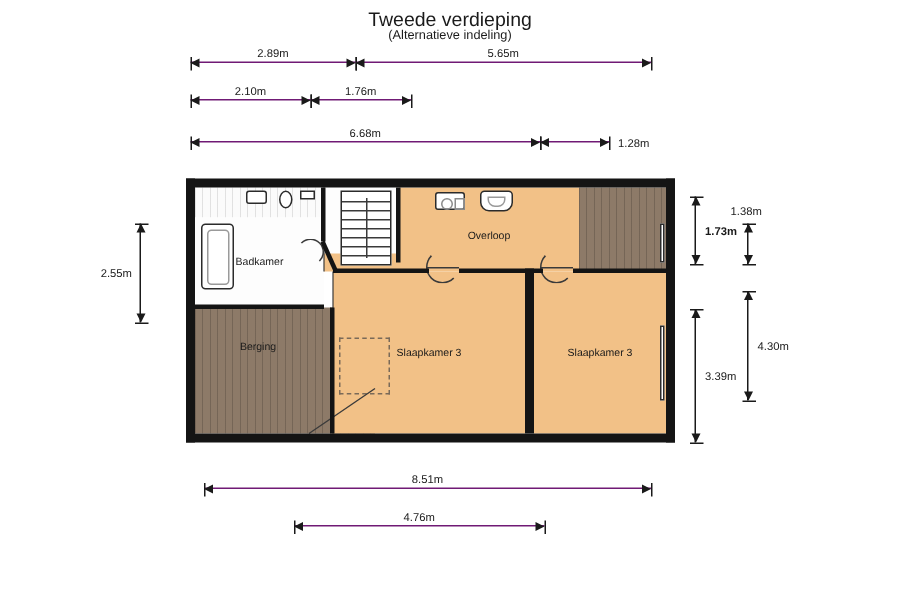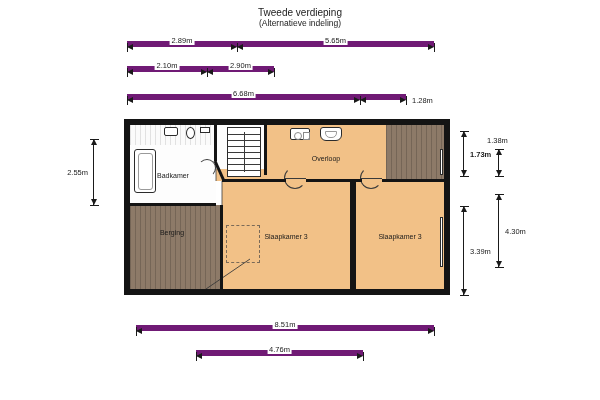--- a/index.html
+++ b/index.html
@@ -23,21 +23,21 @@
 
   
   .title-block {
     position: absolute;
     top: 7px;
     left: 0;
     width: 600px;
     text-align: center;
   }
   .title-line1 {
-    font-size: 10px;
+    font-size: 13px;
     color: #1a1a1a;
     line-height: 11px;
   }
   .title-line2 {
     font-size: 8.5px;
     color: #1a1a1a;
     line-height: 11px;
   }
   .footer-block {
     position: absolute;
@@ -59,21 +59,21 @@
   }
 
   
   .dim {
     position: absolute;
     color: #1a1a1a;
     font-size: 7.5px;
   }
   .dim-h {
     height: 0;
-    border-top: 6px solid #701a75;
+    border-top: 1px solid #701a75;
   }
   .dim-v {
     width: 0;
     border-left: 1px solid #1a1a1a;
   }
   .tick-v {
     position: absolute;
     width: 0;
     height: 9px;
     border-left: 1px solid #1a1a1a;
@@ -239,40 +239,40 @@
     <div class="arrow-l"></div>
     <div class="arrow-r"></div>
     <div class="dim-label dim-label-h">2.10m</div>
   </div>
 
   <div class="dim dim-h" style="left:207px; top:66px; width:67px;">
     <div class="tick-v" style="left:0;"></div>
     <div class="tick-v" style="left:67px;"></div>
     <div class="arrow-l"></div>
     <div class="arrow-r"></div>
-    <div class="dim-label dim-label-h">2.90m</div>
+    <div class="dim-label dim-label-h">1.76m</div>
   </div>
 
   <div class="dim dim-h" style="left:127px; top:94px; width:233px;">
     <div class="tick-v" style="left:0;"></div>
     <div class="tick-v" style="left:233px;"></div>
     <div class="arrow-l"></div>
     <div class="arrow-r"></div>
     <div class="dim-label dim-label-h">6.68m</div>
   </div>
 
   <div class="dim dim-h" style="left:360px; top:94px; width:46px;">
     <div class="tick-v" style="left:0;"></div>
     <div class="tick-v" style="left:46px;"></div>
     <div class="arrow-l"></div>
     <div class="arrow-r"></div>
     <div class="dim-label" style="top:-4px; left:50px;">1.28m</div>
   </div>
 
-  <div class="dim dim-v" style="left:93px; top:139px; height:66px;text-decoration:underline;">
+  <div class="dim dim-v" style="left:93px; top:149px; height:66px;text-decoration:underline;">
     <div class="tick-h" style="top:0;"></div>
     <div class="tick-h" style="top:66px;"></div>
     <div class="arrow-u"></div>
     <div class="arrow-d"></div>
     <div class="dim-label dim-label-v-left">2.55m</div>
   </div>
 
   <div class="dim dim-v" style="left:463px; top:131px; height:45px;font-weight:bold;">
     <div class="tick-h" style="top:0;"></div>
     <div class="tick-h" style="top:45px;"></div>

